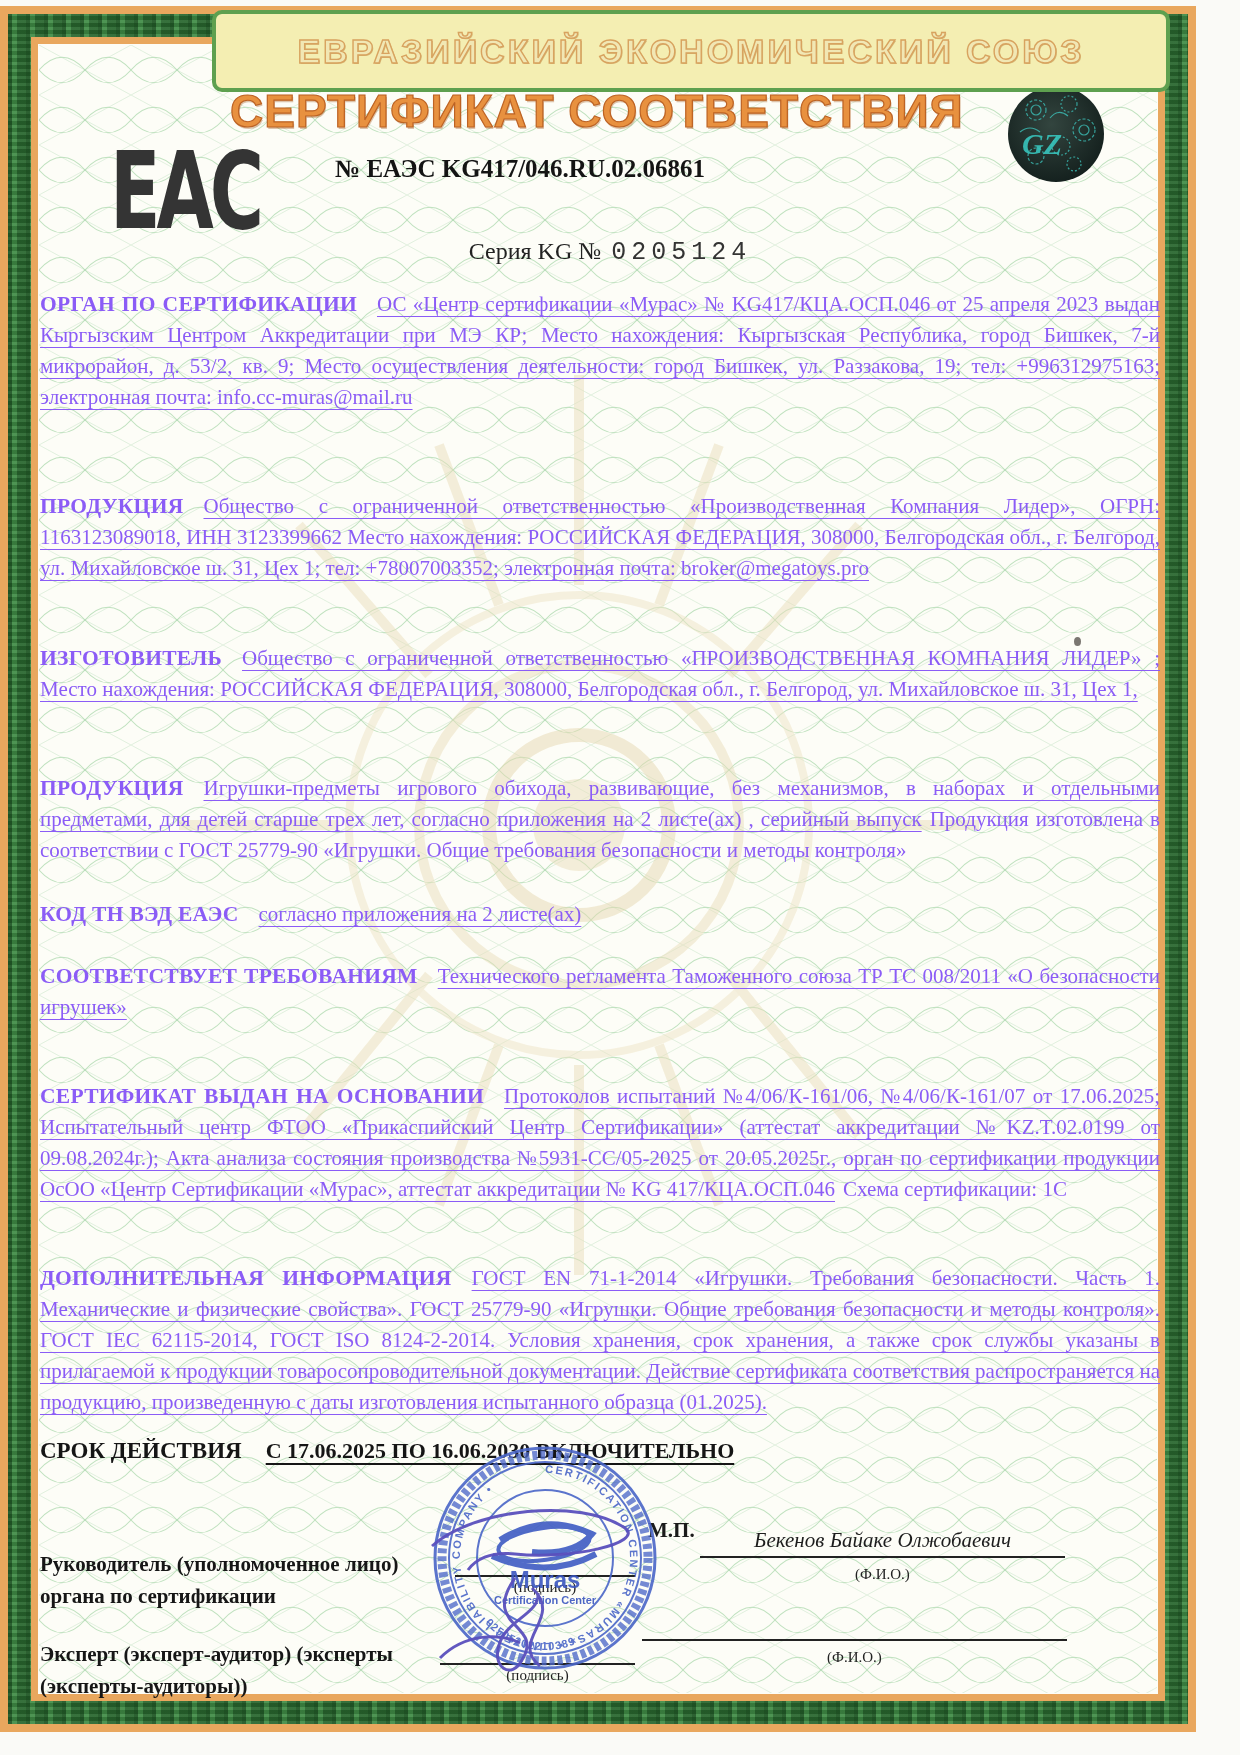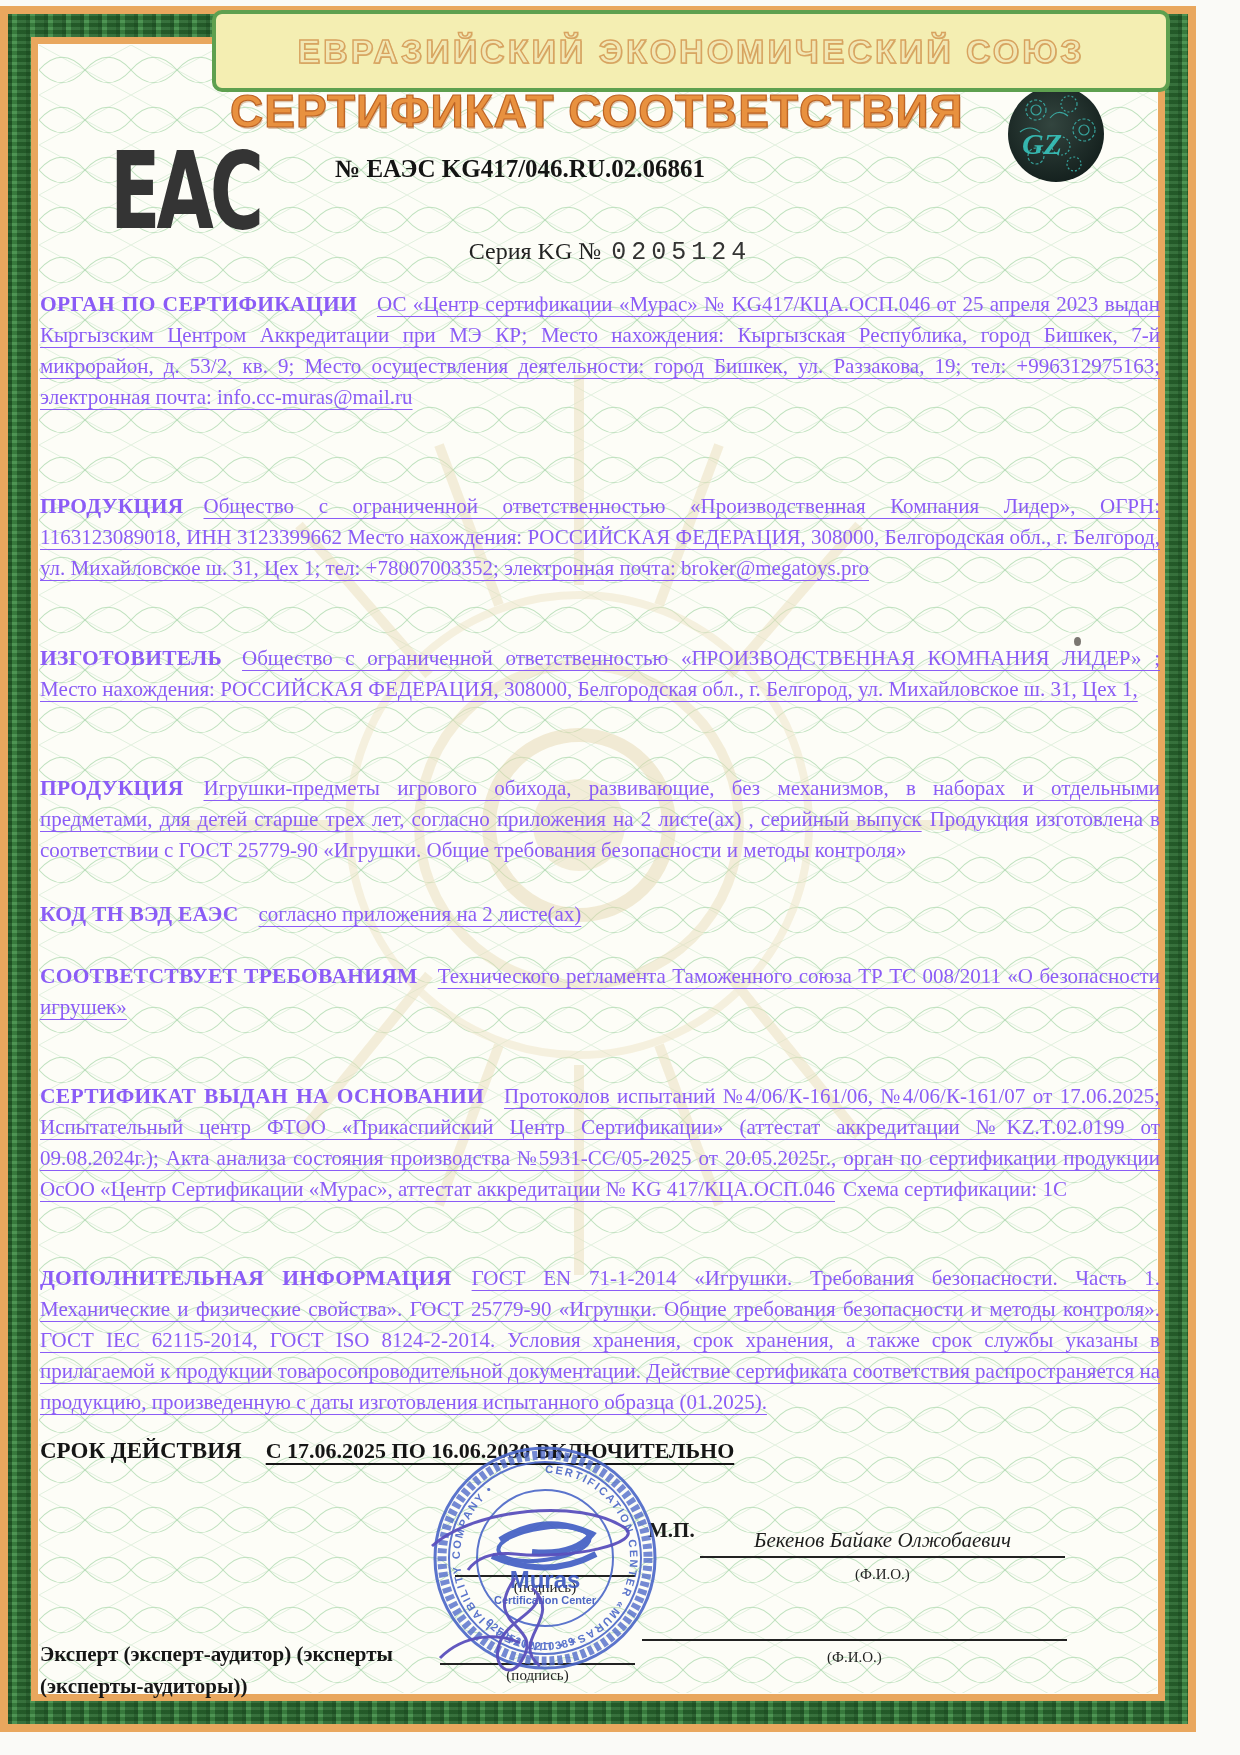--- a/index.html
+++ b/index.html
@@ -161,20 +161,21 @@
   </p>
 
   <p class="sec" style="top:1242px">
     <b class="lbl">ДОПОЛНИТЕЛЬНАЯ ИНФОРМАЦИЯ</b><u>ГОСТ EN 71-1-2014 «Игрушки. Требования безопасности. Часть 1. Механические и физические свойства». ГОСТ 25779-90 «Игрушки. Общие требования безопасности и методы контроля». ГОСТ IEC 62115-2014, ГОСТ ISO 8124-2-2014. Условия хранения, срок хранения, а также срок службы указаны в прилагаемой к продукции товаросопроводительной документации. Действие сертификата соответствия распространяется на продукцию, произведенную с даты изготовления испытанного образца (01.2025).</u>
   </p>
 
   <div class="validity">
     <span class="lbl">СРОК ДЕЙСТВИЯ</span><u>С 17.06.2025 ПО 16.06.2030 ВКЛЮЧИТЕЛЬНО</u>
   </div>
 
+  <div class="sig-label" style="left:40px; top:1548px; width:410px;">Руководитель (уполномоченное лицо) органа по сертификации</div>
   <div class="sig-label" style="left:40px; top:1638px; width:430px;">Эксперт (эксперт-аудитор) (эксперты (эксперты-аудиторы))</div>
 
   <div class="mp">М.П.</div>
 
   <div class="sig-line" style="left:455px; top:1575px; width:180px;">
     <div class="sig-cap">(подпись)</div>
   </div>
   <div class="sig-line" style="left:440px; top:1663px; width:195px;">
     <div class="sig-cap">(подпись)</div>
   </div>

